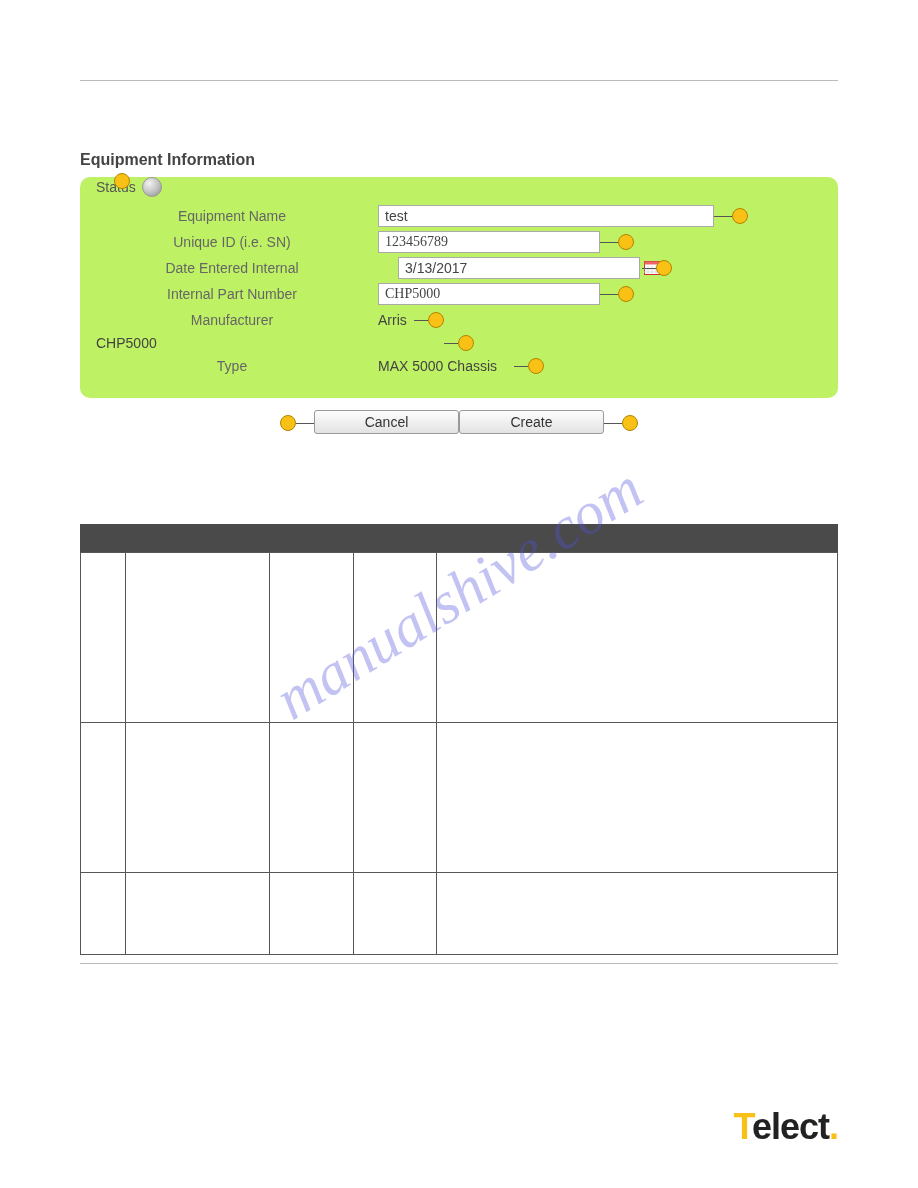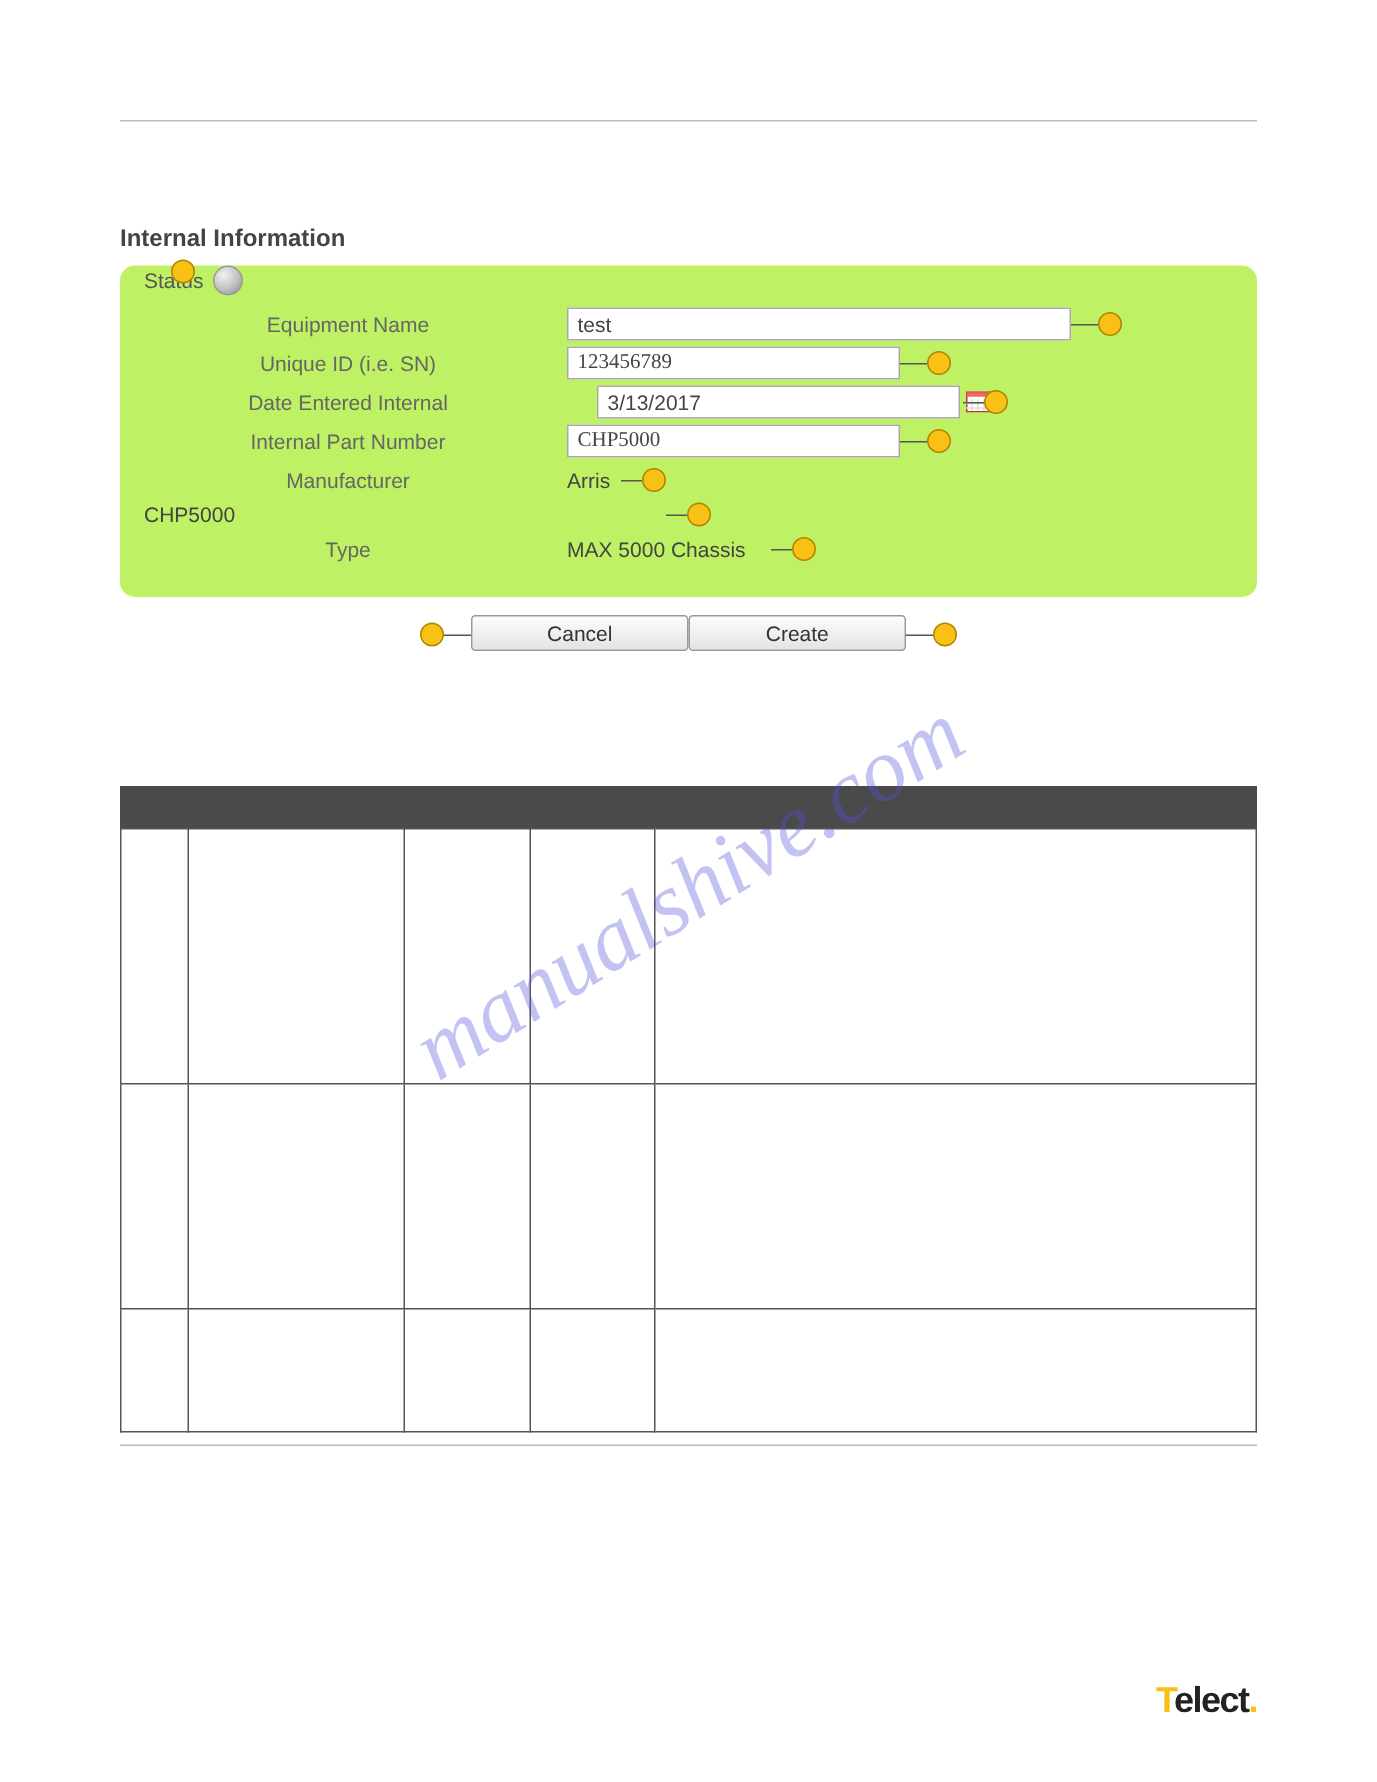--- a/index.html
+++ b/index.html
@@ -164,34 +164,34 @@
     border-top: 1px solid #bbb;
     margin-top: 8px;
   }
 
   .logo {
     position: absolute;
     right: 80px;
     bottom: 40px;
     font-family: Arial, sans-serif;
     font-weight: 900;
-    font-size: 24px;
+    font-size: 36px;
     letter-spacing: -1px;
   }
   .logo .y { color: #f9c116; }
   .logo .k { color: #222; }
   .logo .dot { color: #f9c116; }
 </style>
 </head>
 <body>
 
 <div class="page">
   <hr class="top-rule">
 
-  <div class="section-title">Internal Information</div>
+  <div class="section-title">Equipment Information</div>
 
   <div class="form-panel" style="position:relative;">
 
     <div class="ann" style="top:-4px; left:34px;"></div>
 
     <div class="status-row">
       <span class="status-label">Status</span>
       <span class="status-circle"></span>
     </div>
 

